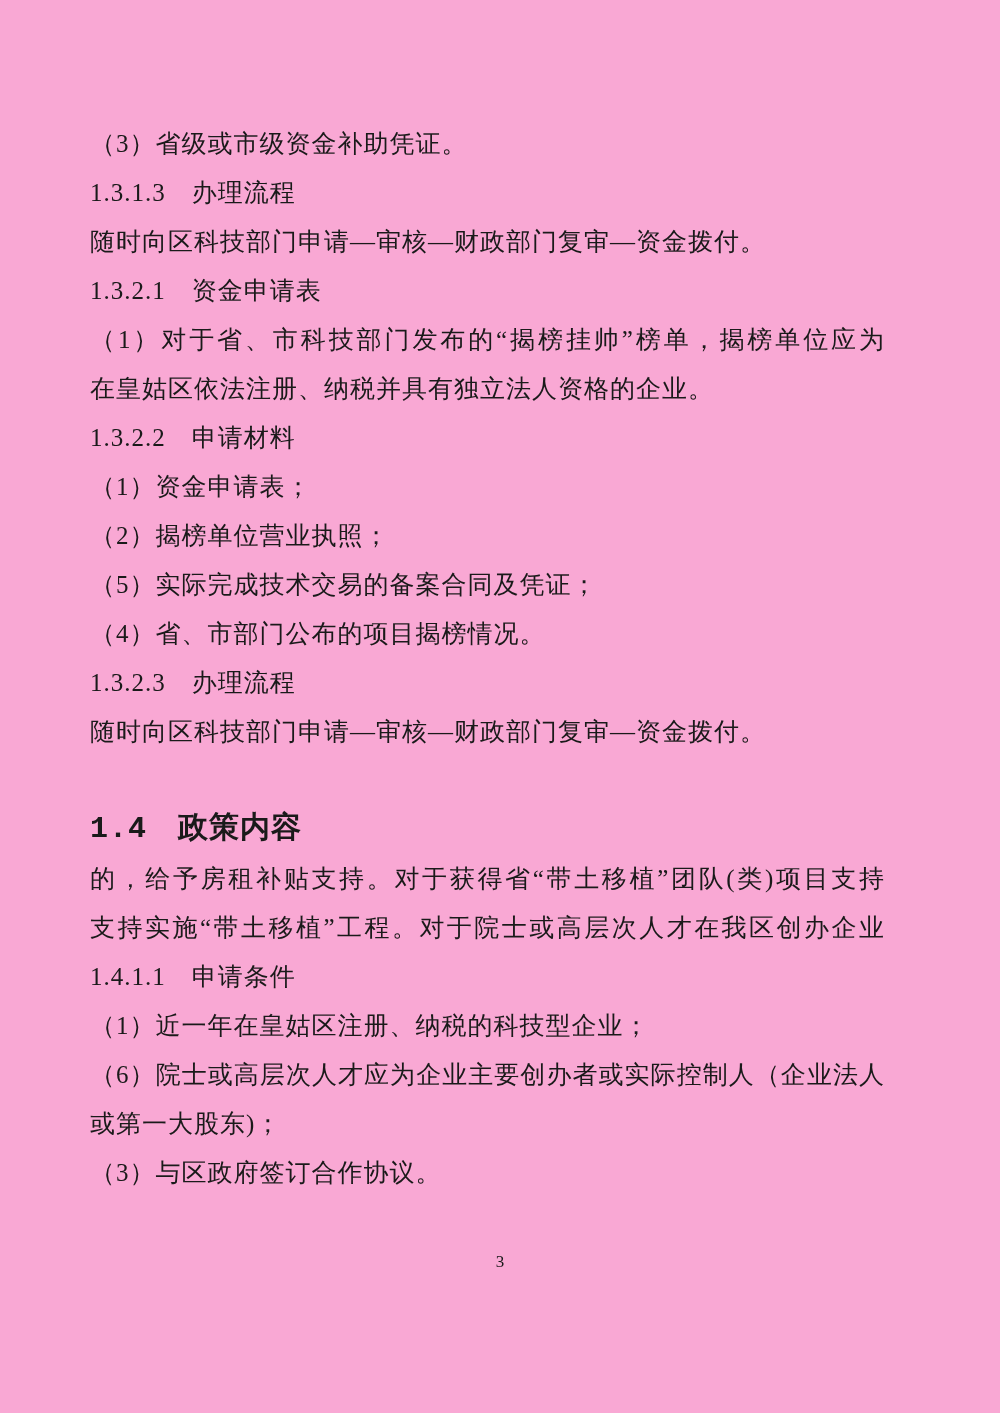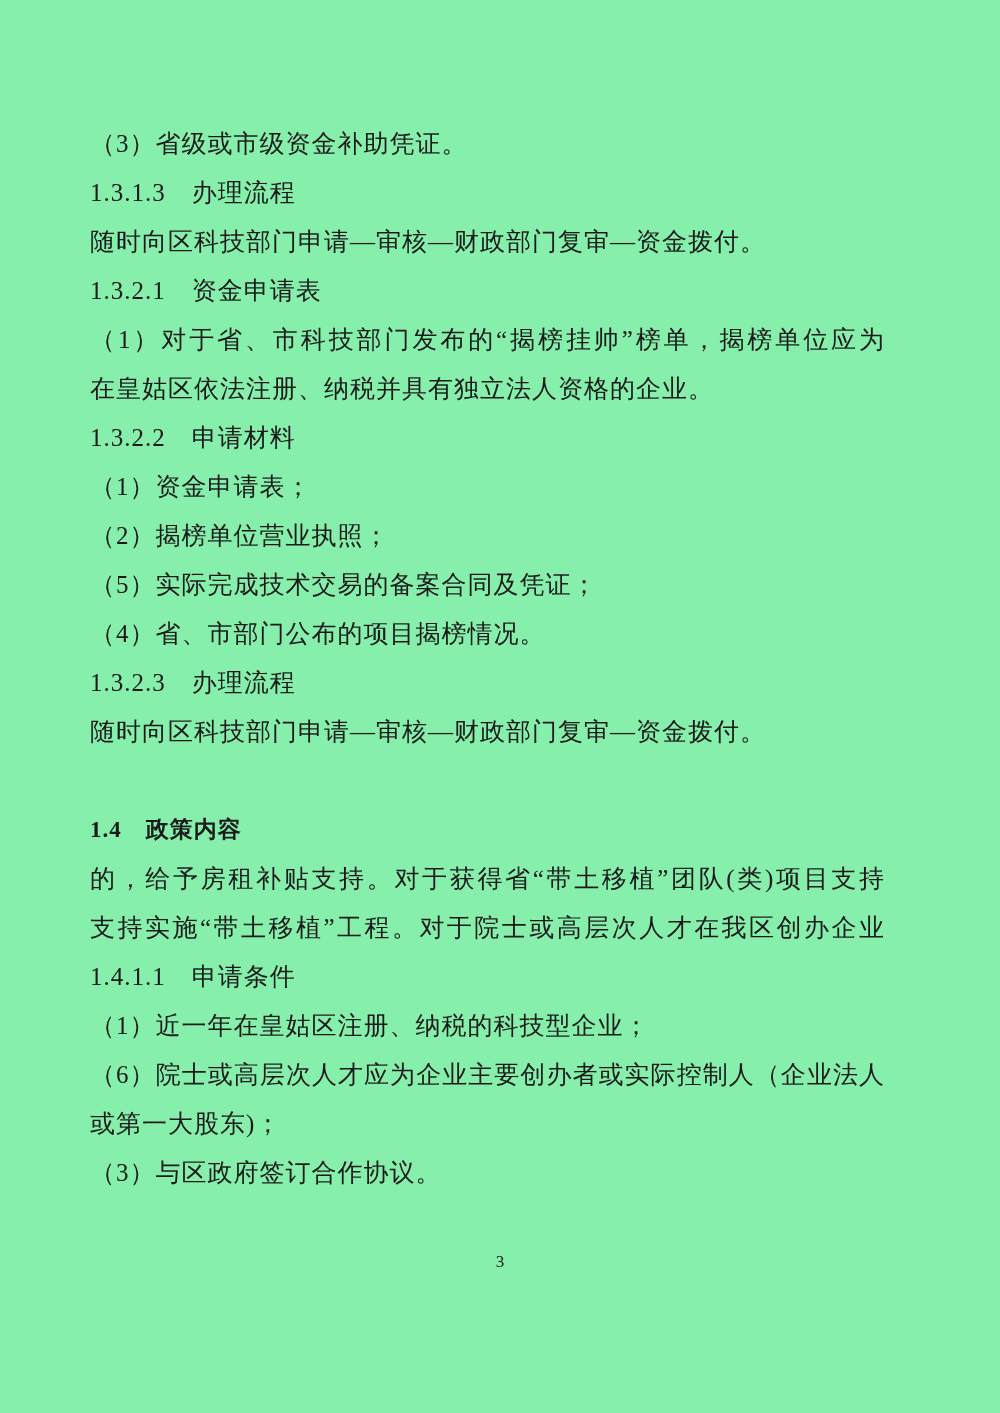--- a/index.html
+++ b/index.html
@@ -4,21 +4,21 @@
 <style>
   html, body {
     margin: 0;
     padding: 0;
     background: #ffffff;
   }
   .page {
     position: relative;
     width: 1000px;
     height: 1413px;
-    background: #86efac;
+    background: #f9a8d4;
     overflow: hidden;
     font-family: "Liberation Serif", "DejaVu Serif", serif;
     color: #1a1a1a;
   }
   .content {
     position: absolute;
     left: 90px;
     top: 119px;
     width: 795px;
   }
@@ -30,21 +30,22 @@
     white-space: pre;
     overflow: visible;
   }
   .line.justify {
     white-space: normal;
     text-align: justify;
     text-align-last: justify;
   }
   .line.heading {
     font-weight: 700;
-    font-size: 23px;
+    font-size: 30px;
+    font-family: Liberation Mono, monospace;
   }
   .line.spacer {
     
   }
   .page-number {
     position: absolute;
     left: 0;
     top: 1252px;
     width: 1000px;
     text-align: center;

